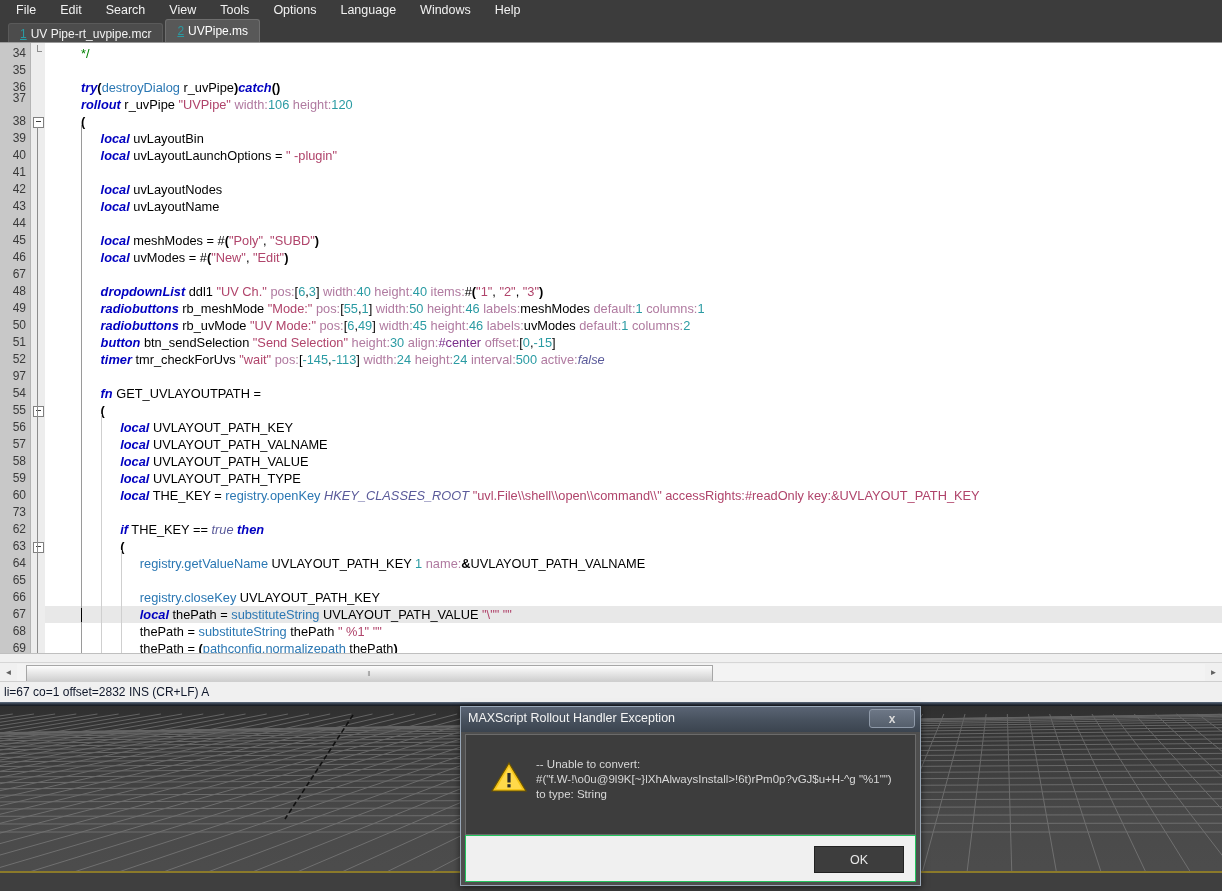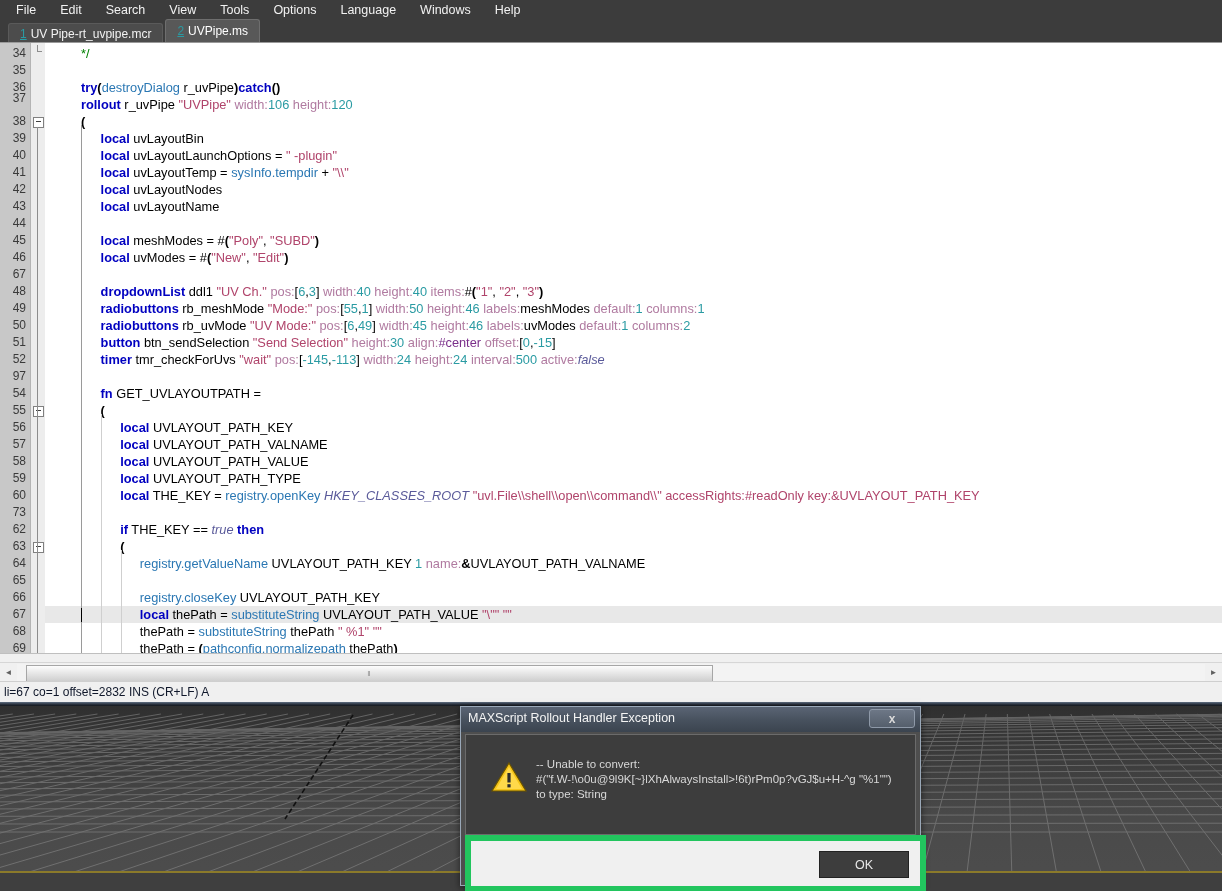--- a/index.html
+++ b/index.html
@@ -44,21 +44,21 @@
 
   
   .guide{position:absolute;width:1px;background:#cfcfcf;}
   .guide.solid{background:#9a9a9a;}
   .fold-box{position:absolute;width:9px;height:9px;border:1px solid #808080;background:#ffffff;}
   .fold-box::before{content:"";position:absolute;left:2px;top:3px;width:5px;height:1px;background:#404040;}
   .fold-tail{position:absolute;width:1px;background:#8d8d8d;}
   .fold-hook{position:absolute;height:1px;background:#8d8d8d;}
 
   
-  .kw{color:#0000c0;font-weight:bold;}
+  .kw{color:#0000c0;font-weight:bold;font-style:italic;}
   .fnc{color:#2a77b3;}
   .str{color:#b0446b;}
   .num{color:#2a9ba3;}
   .prop{color:#b07aa0;}
   .cmt{color:#008000;}
   .ital{color:#5a5a9a;font-style:italic;}
   .amp{color:#000;font-weight:bold;}
   .pur{color:#7a2f8a;}
 
   
@@ -86,21 +86,21 @@
   .dlg-close{position:absolute;right:5px;top:2px;width:44px;height:17px;
        background:linear-gradient(180deg,#6d7786 0%,#555f6c 100%);
        border:1px solid #8e99a8;border-radius:3px;display:flex;align-items:center;justify-content:center;
        color:#dadada;font-size:12px;font-weight:bold;}
   .dlg-body{position:absolute;left:4px;top:27px;width:449px;height:99px;background:#3d3d3d;
             border:1px solid #6b6b6b;}
   .warn-icon{position:absolute;left:25px;top:26px;width:36px;height:32px;}
   .dlg-msg{position:absolute;left:70px;top:22px;font-size:11.5px;color:#d8d8d8;line-height:15px;
            white-space:pre;font-family:"Liberation Sans",sans-serif;}
   .dlg-footer{position:absolute;left:4px;top:128px;width:449px;height:45px;background:#f0f0f0;
-              border:6px solid #22c55e;}
+              border:1px solid #22c55e;}
   .dlg-ok{position:absolute;right:11px;top:10px;width:88px;height:25px;background:#3d3d3d;
           border:1px solid #222;color:#e9e9e9;font-size:12.5px;
           display:flex;align-items:center;justify-content:center;}
 </style>
 </head>
 <body>
 
 <div id="app">
 
   <div class="viewport">
@@ -283,21 +283,20 @@
           <div class="fold-tail" style="left: 6px; top: 84px; height: 530px;"></div>
         </div>
       <div class="codearea" id="codearea">
           <div class="code" style="top: 2px; left: 0px; padding-left: 36px;"><span class="cmt">*/</span></div>
           <div class="code" style="top: 19px; left: 0px; padding-left: 36px;"></div>
           <div class="code" style="top: 36px; left: 0px; padding-left: 36px;"><span class="kw">try</span><span class="amp">(</span><span class="fnc">destroyDialog</span> r_uvPipe<span class="amp">)</span><span class="kw">catch</span><span class="amp">(</span><span class="amp">)</span></div>
           <div class="code" style="top: 53px; left: 0px; padding-left: 36px;"><span class="kw">rollout</span> r_uvPipe <span class="str">"UVPipe"</span> <span class="prop">width:</span><span class="num">106</span> <span class="prop">height:</span><span class="num">120</span></div>
           <div class="code" style="top: 70px; left: 0px; padding-left: 36px;"><span class="amp">(</span></div>
           <div class="code" style="top: 87px; left: 0px; padding-left: 55.6px;"><span class="kw">local</span> uvLayoutBin</div>
           <div class="code" style="top: 104px; left: 0px; padding-left: 55.6px;"><span class="kw">local</span> uvLayoutLaunchOptions = <span class="str">" -plugin"</span></div>
-          <div class="code" style="top: 121px; left: 0px; padding-left: 55.6px;"><span class="kw">local</span> uvLayoutTemp = <span class="fnc">sysInfo.tempdir</span> + <span class="str">"\\"</span></div>
           <div class="code" style="top: 138px; left: 0px; padding-left: 55.6px;"><span class="kw">local</span> uvLayoutNodes</div>
           <div class="code" style="top: 155px; left: 0px; padding-left: 55.6px;"><span class="kw">local</span> uvLayoutName</div>
           <div class="code" style="top: 172px; left: 0px; padding-left: 36px;"></div>
           <div class="code" style="top: 189px; left: 0px; padding-left: 55.6px;"><span class="kw">local</span> meshModes = #<span class="amp">(</span><span class="str">"Poly"</span>, <span class="str">"SUBD"</span><span class="amp">)</span></div>
           <div class="code" style="top: 206px; left: 0px; padding-left: 55.6px;"><span class="kw">local</span> uvModes = #<span class="amp">(</span><span class="str">"New"</span>, <span class="str">"Edit"</span><span class="amp">)</span></div>
           <div class="code" style="top: 223px; left: 0px; padding-left: 36px;"></div>
           <div class="code" style="top: 240px; left: 0px; padding-left: 55.6px;"><span class="kw">dropdownList</span> ddl1 <span class="str">"UV Ch."</span> <span class="prop">pos:</span>[<span class="num">6</span>,<span class="num">3</span>] <span class="prop">width:</span><span class="num">40</span> <span class="prop">height:</span><span class="num">40</span> <span class="prop">items:</span>#<span class="amp">(</span><span class="str">"1"</span>, <span class="str">"2"</span>, <span class="str">"3"</span><span class="amp">)</span></div>
           <div class="code" style="top: 257px; left: 0px; padding-left: 55.6px;"><span class="kw">radiobuttons</span> rb_meshMode <span class="str">"Mode:"</span> <span class="prop">pos:</span>[<span class="num">55</span>,<span class="num">1</span>] <span class="prop">width:</span><span class="num">50</span> <span class="prop">height:</span><span class="num">46</span> <span class="prop">labels:</span>meshModes <span class="prop">default:</span><span class="num">1</span> <span class="prop">columns:</span><span class="num">1</span></div>
           <div class="code" style="top: 274px; left: 0px; padding-left: 55.6px;"><span class="kw">radiobuttons</span> rb_uvMode <span class="str">"UV Mode:"</span> <span class="prop">pos:</span>[<span class="num">6</span>,<span class="num">49</span>] <span class="prop">width:</span><span class="num">45</span> <span class="prop">height:</span><span class="num">46</span> <span class="prop">labels:</span>uvModes <span class="prop">default:</span><span class="num">1</span> <span class="prop">columns:</span><span class="num">2</span></div>
           <div class="code" style="top: 291px; left: 0px; padding-left: 55.6px;"><span class="kw">button</span> btn_sendSelection <span class="str">"Send Selection"</span> <span class="prop">height:</span><span class="num">30</span> <span class="prop">align:</span><span class="pur">#center</span> <span class="prop">offset:</span>[<span class="num">0</span>,<span class="num">-15</span>]</div>

